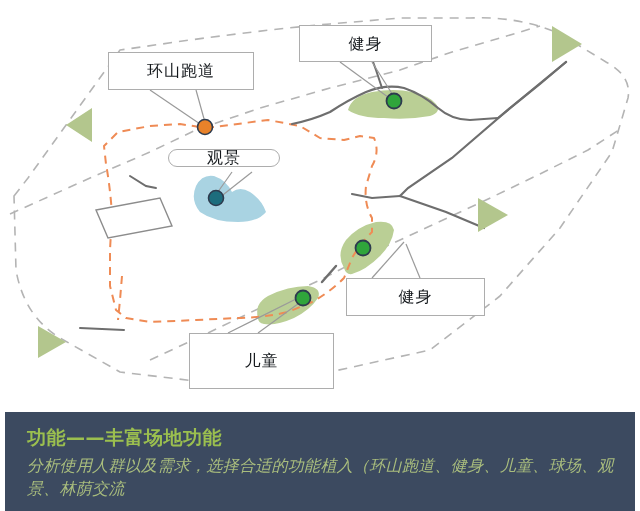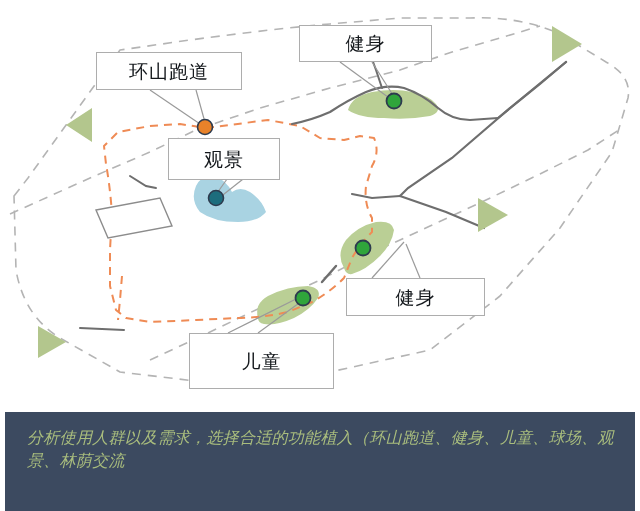--- a/index.html
+++ b/index.html
@@ -35,28 +35,28 @@
     border: 1px solid #adadad;
     box-sizing: border-box;
     display: flex;
     align-items: center;
     justify-content: center;
     color: #1a1a1a;
     letter-spacing: 1px;
     white-space: nowrap;
   }
   .callout-text {
-    font-size: 19px;
+    font-size: 16px;
     line-height: 1;
     color: #14181c;
   }
 
-  #callout-ring-track { left: 96px; top: 52px;  width: 146px; height: 38px; text-align: right; }
+  #callout-ring-track { left: 108px; top: 52px;  width: 146px; height: 38px; text-align: right; }
   #callout-gym-top    { left: 299px; top: 25px;  width: 133px; height: 37px; }
-  #callout-viewpoint  { left: 168px; top: 138px; width: 112px; height: 42px; }
+  #callout-viewpoint  { left: 168px; top: 149px; width: 112px; height: 18px; border-radius: 10px; }
   #callout-gym-right  { left: 346px; top: 278px; width: 139px; height: 38px; }
   #callout-children   { left: 189px; top: 333px; width: 145px; height: 56px; }
 
   
   #caption-panel {
     position: absolute;
     left: 5px;
     top: 412px;
     width: 630px;
     height: 104px;
@@ -203,14 +203,15 @@
     <span class="callout-text">健身</span>
   </div>
 
   <div class="callout" id="callout-children">
     <span class="callout-text">儿童</span>
   </div>
 
 </div>
 
 <div id="caption-panel">
+  <div id="caption-title">功能——丰富场地功能</div>
   <div id="caption-body">分析使用人群以及需求，选择合适的功能植入（环山跑道、健身、儿童、球场、观景、林荫交流</div>
 </div>
 
 </body></html>

